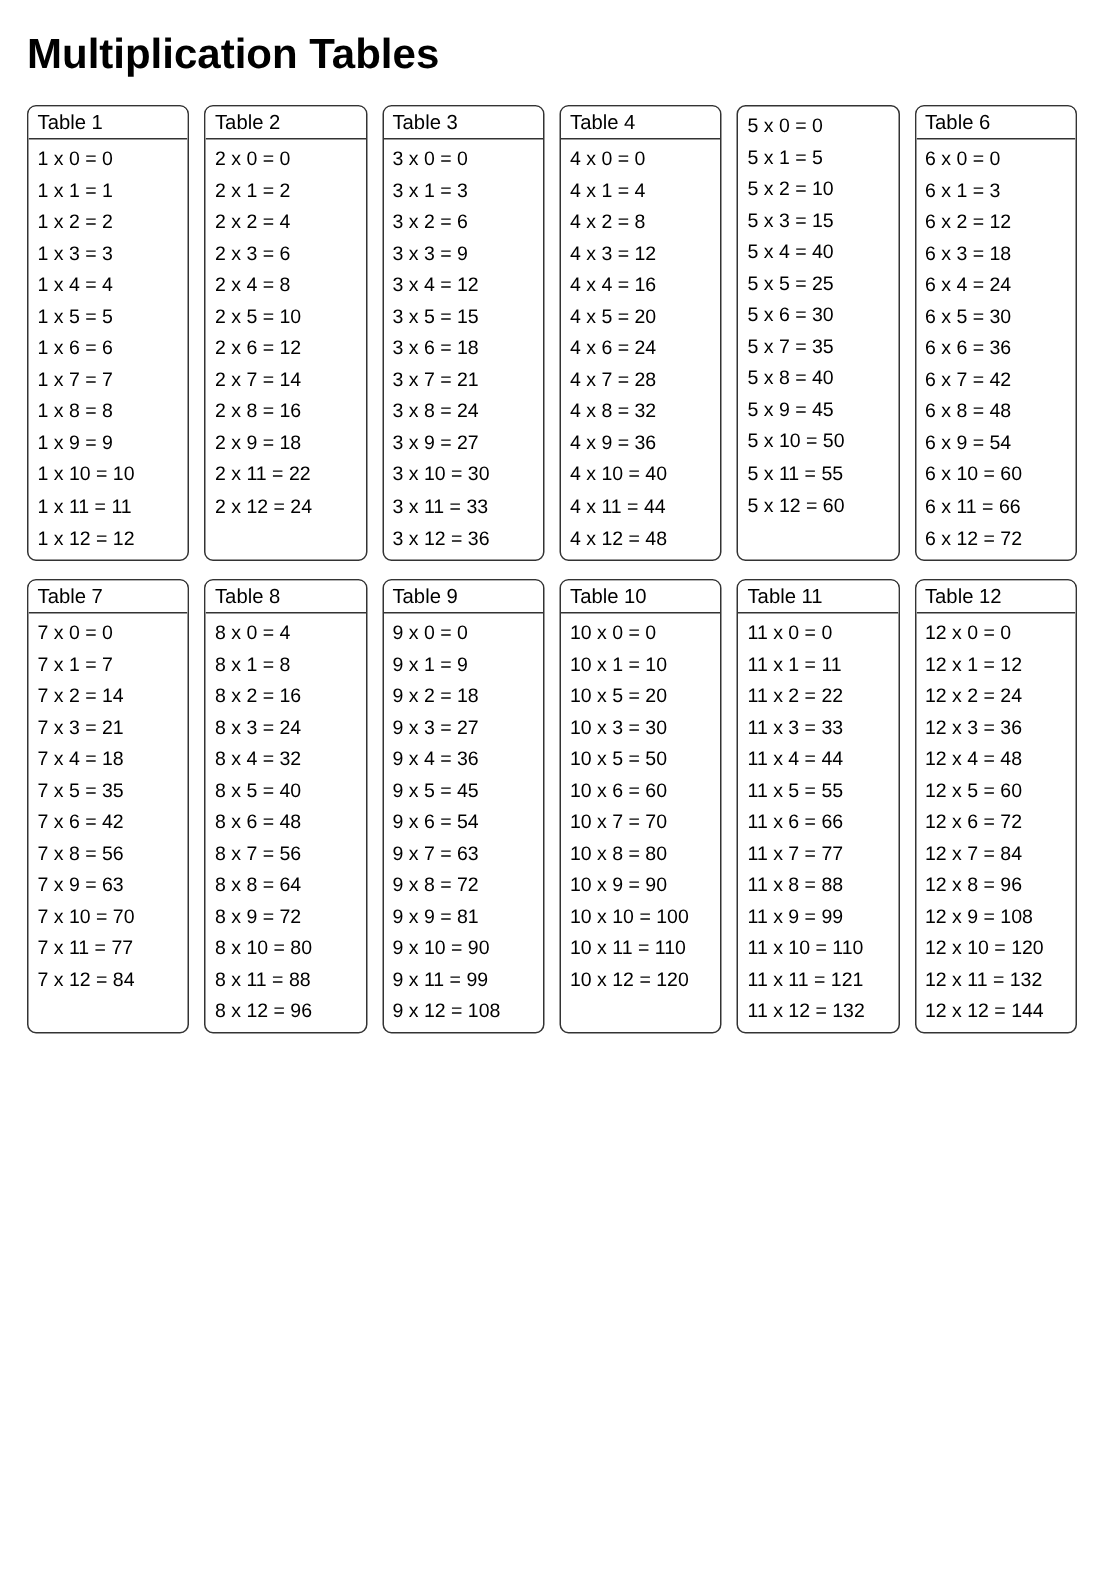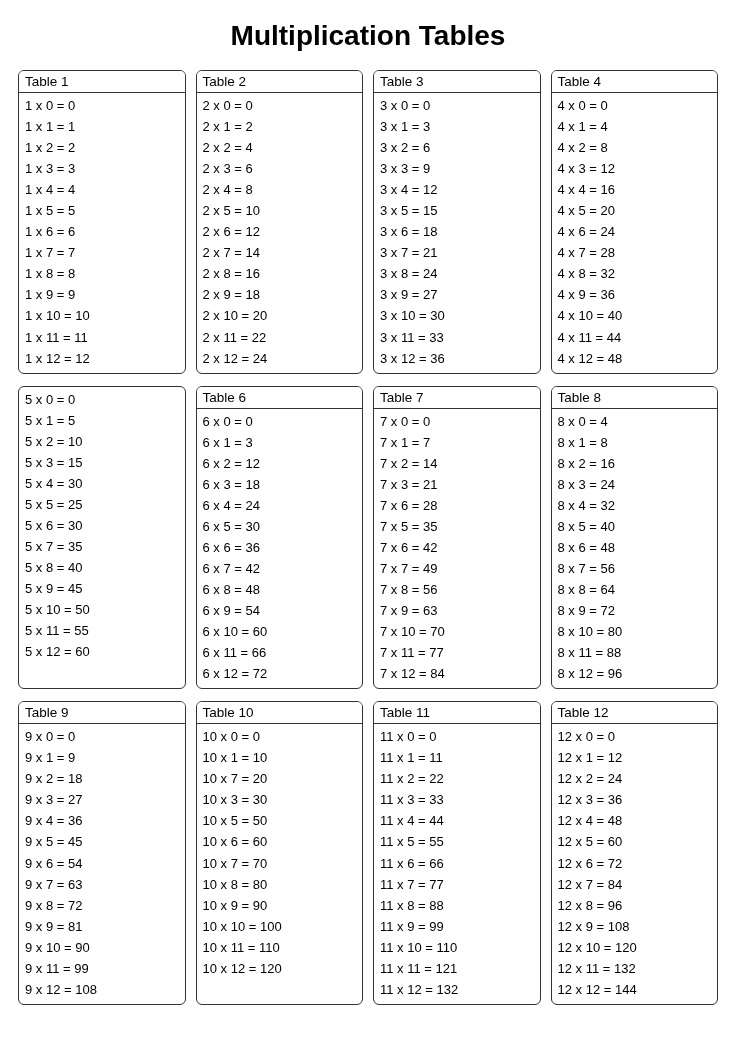--- a/index.html
+++ b/index.html
@@ -4,29 +4,29 @@
   <style>
     * { box-sizing: border-box; margin: 0; padding: 0; }
     body {
       background: white;
       font-family: Arial, sans-serif;
       width: 736px;
       min-height: 1052px;
       padding: 20px 18px 20px 18px;
     }
     h1 {
-      text-align: center;
+      text-align: left;
       font-size: 28px;
       font-weight: bold;
       margin-bottom: 18px;
       font-family: Arial, sans-serif;
     }
     .grid {
       display: grid;
-      grid-template-columns: repeat(4, 1fr);
+      grid-template-columns: repeat(6, 1fr);
       gap: 12px 10px;
     }
     .table-box {
       border: 1.5px solid #333;
       border-radius: 6px;
       overflow: hidden;
       font-size: 13px;
       font-family: Arial, sans-serif;
     }
     .table-title {
@@ -75,21 +75,20 @@
         <div class="table-row">2 x 0 = 0</div>
         <div class="table-row">2 x 1 = 2</div>
         <div class="table-row">2 x 2 = 4</div>
         <div class="table-row">2 x 3 = 6</div>
         <div class="table-row">2 x 4 = 8</div>
         <div class="table-row">2 x 5 = 10</div>
         <div class="table-row">2 x 6 = 12</div>
         <div class="table-row">2 x 7 = 14</div>
         <div class="table-row">2 x 8 = 16</div>
         <div class="table-row">2 x 9 = 18</div>
-        <div class="table-row">2 x 10 = 20</div>
         <div class="table-row">2 x 11 = 22</div>
         <div class="table-row">2 x 12 = 24</div>
       </div>
     </div>
     <div class="table-box">
       <div class="table-title">Table 3</div>
       <div class="table-rows">
         <div class="table-row">3 x 0 = 0</div>
         <div class="table-row">3 x 1 = 3</div>
         <div class="table-row">3 x 2 = 6</div>
@@ -122,21 +121,21 @@
         <div class="table-row">4 x 11 = 44</div>
         <div class="table-row">4 x 12 = 48</div>
       </div>
     </div>
     <div class="table-box">
       <div class="table-rows">
         <div class="table-row">5 x 0 = 0</div>
         <div class="table-row">5 x 1 = 5</div>
         <div class="table-row">5 x 2 = 10</div>
         <div class="table-row">5 x 3 = 15</div>
-        <div class="table-row">5 x 4 = 30</div>
+        <div class="table-row">5 x 4 = 40</div>
         <div class="table-row">5 x 5 = 25</div>
         <div class="table-row">5 x 6 = 30</div>
         <div class="table-row">5 x 7 = 35</div>
         <div class="table-row">5 x 8 = 40</div>
         <div class="table-row">5 x 9 = 45</div>
         <div class="table-row">5 x 10 = 50</div>
         <div class="table-row">5 x 11 = 55</div>
         <div class="table-row">5 x 12 = 60</div>
       </div>
     </div>
@@ -158,24 +157,23 @@
         <div class="table-row">6 x 12 = 72</div>
       </div>
     </div>
     <div class="table-box">
       <div class="table-title">Table 7</div>
       <div class="table-rows">
         <div class="table-row">7 x 0 = 0</div>
         <div class="table-row">7 x 1 = 7</div>
         <div class="table-row">7 x 2 = 14</div>
         <div class="table-row">7 x 3 = 21</div>
-        <div class="table-row">7 x 6 = 28</div>
+        <div class="table-row">7 x 4 = 18</div>
         <div class="table-row">7 x 5 = 35</div>
         <div class="table-row">7 x 6 = 42</div>
-        <div class="table-row">7 x 7 = 49</div>
         <div class="table-row">7 x 8 = 56</div>
         <div class="table-row">7 x 9 = 63</div>
         <div class="table-row">7 x 10 = 70</div>
         <div class="table-row">7 x 11 = 77</div>
         <div class="table-row">7 x 12 = 84</div>
       </div>
     </div>
     <div class="table-box">
       <div class="table-title">Table 8</div>
       <div class="table-rows">
@@ -210,21 +208,21 @@
         <div class="table-row">9 x 10 = 90</div>
         <div class="table-row">9 x 11 = 99</div>
         <div class="table-row">9 x 12 = 108</div>
       </div>
     </div>
     <div class="table-box">
       <div class="table-title">Table 10</div>
       <div class="table-rows">
         <div class="table-row">10 x 0 = 0</div>
         <div class="table-row">10 x 1 = 10</div>
-        <div class="table-row">10 x 7 = 20</div>
+        <div class="table-row">10 x 5 = 20</div>
         <div class="table-row">10 x 3 = 30</div>
         <div class="table-row">10 x 5 = 50</div>
         <div class="table-row">10 x 6 = 60</div>
         <div class="table-row">10 x 7 = 70</div>
         <div class="table-row">10 x 8 = 80</div>
         <div class="table-row">10 x 9 = 90</div>
         <div class="table-row">10 x 10 = 100</div>
         <div class="table-row">10 x 11 = 110</div>
         <div class="table-row">10 x 12 = 120</div>
       </div>

